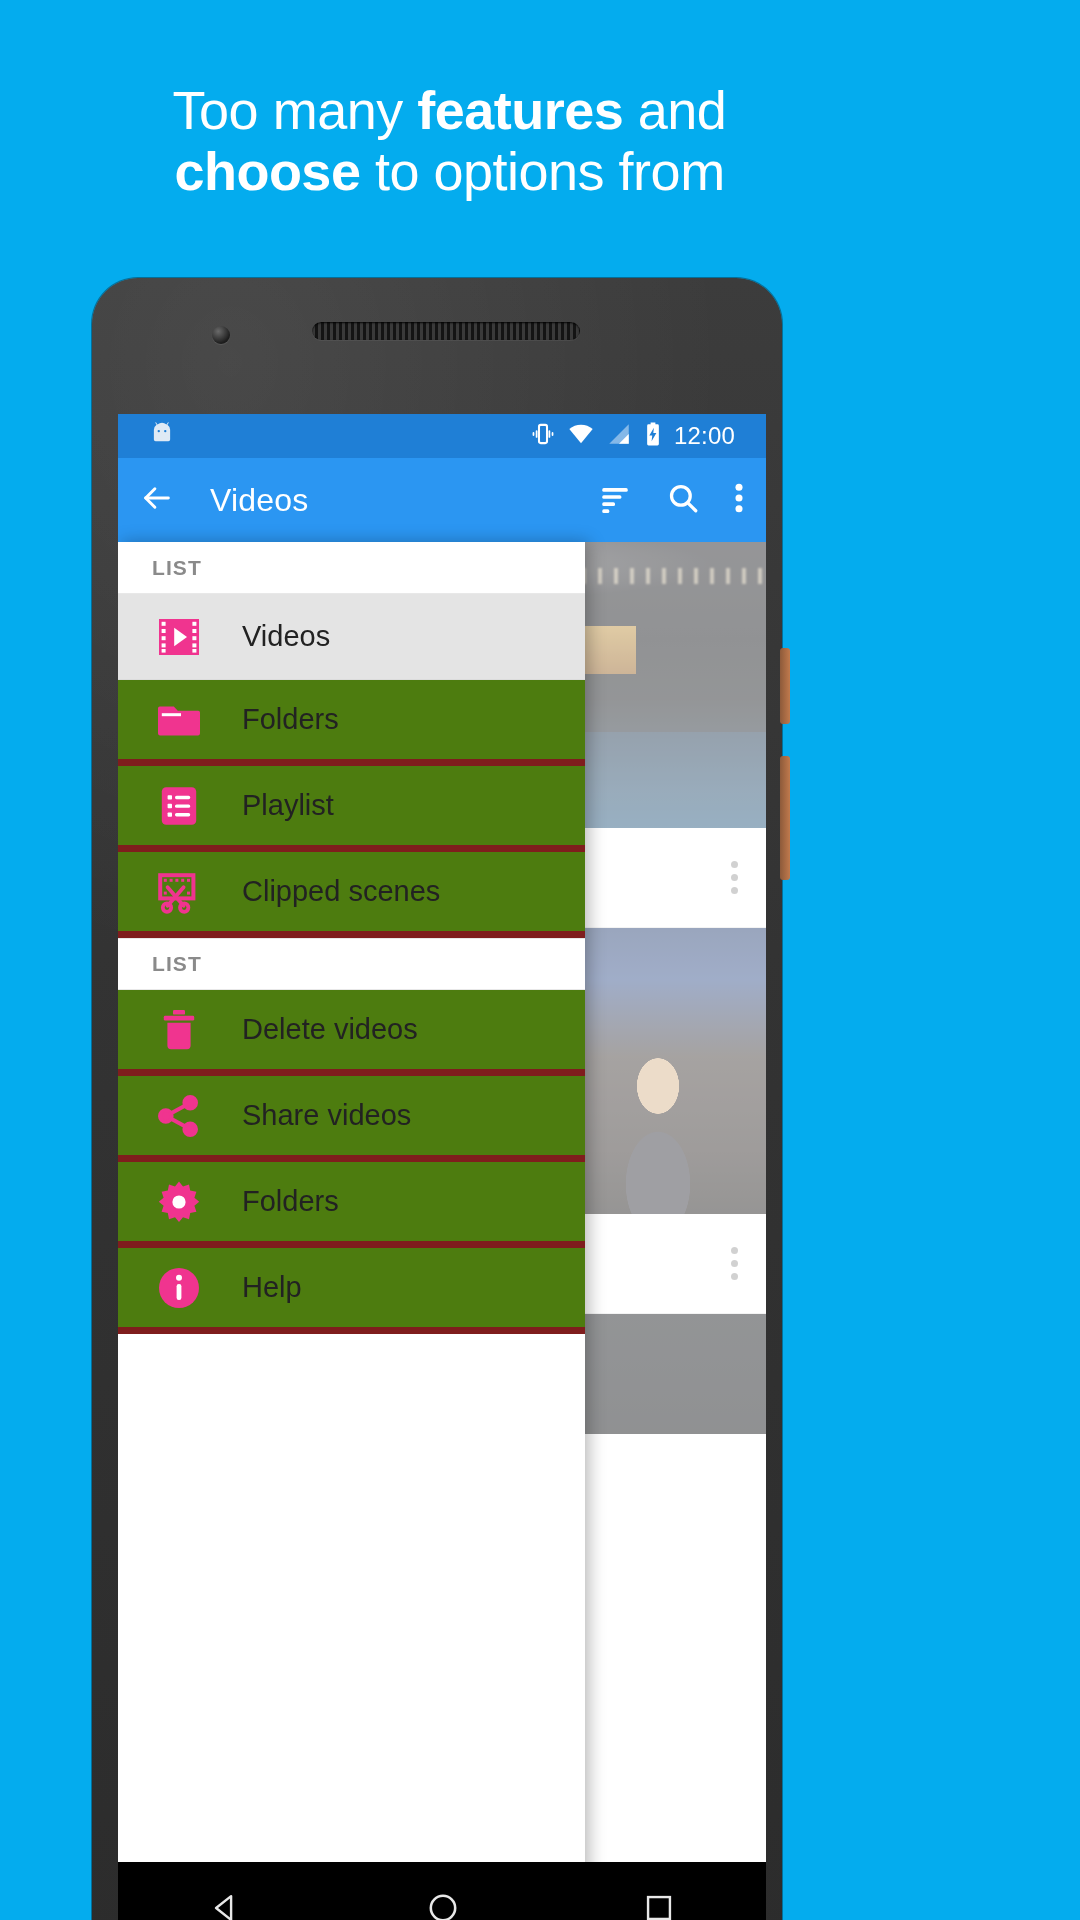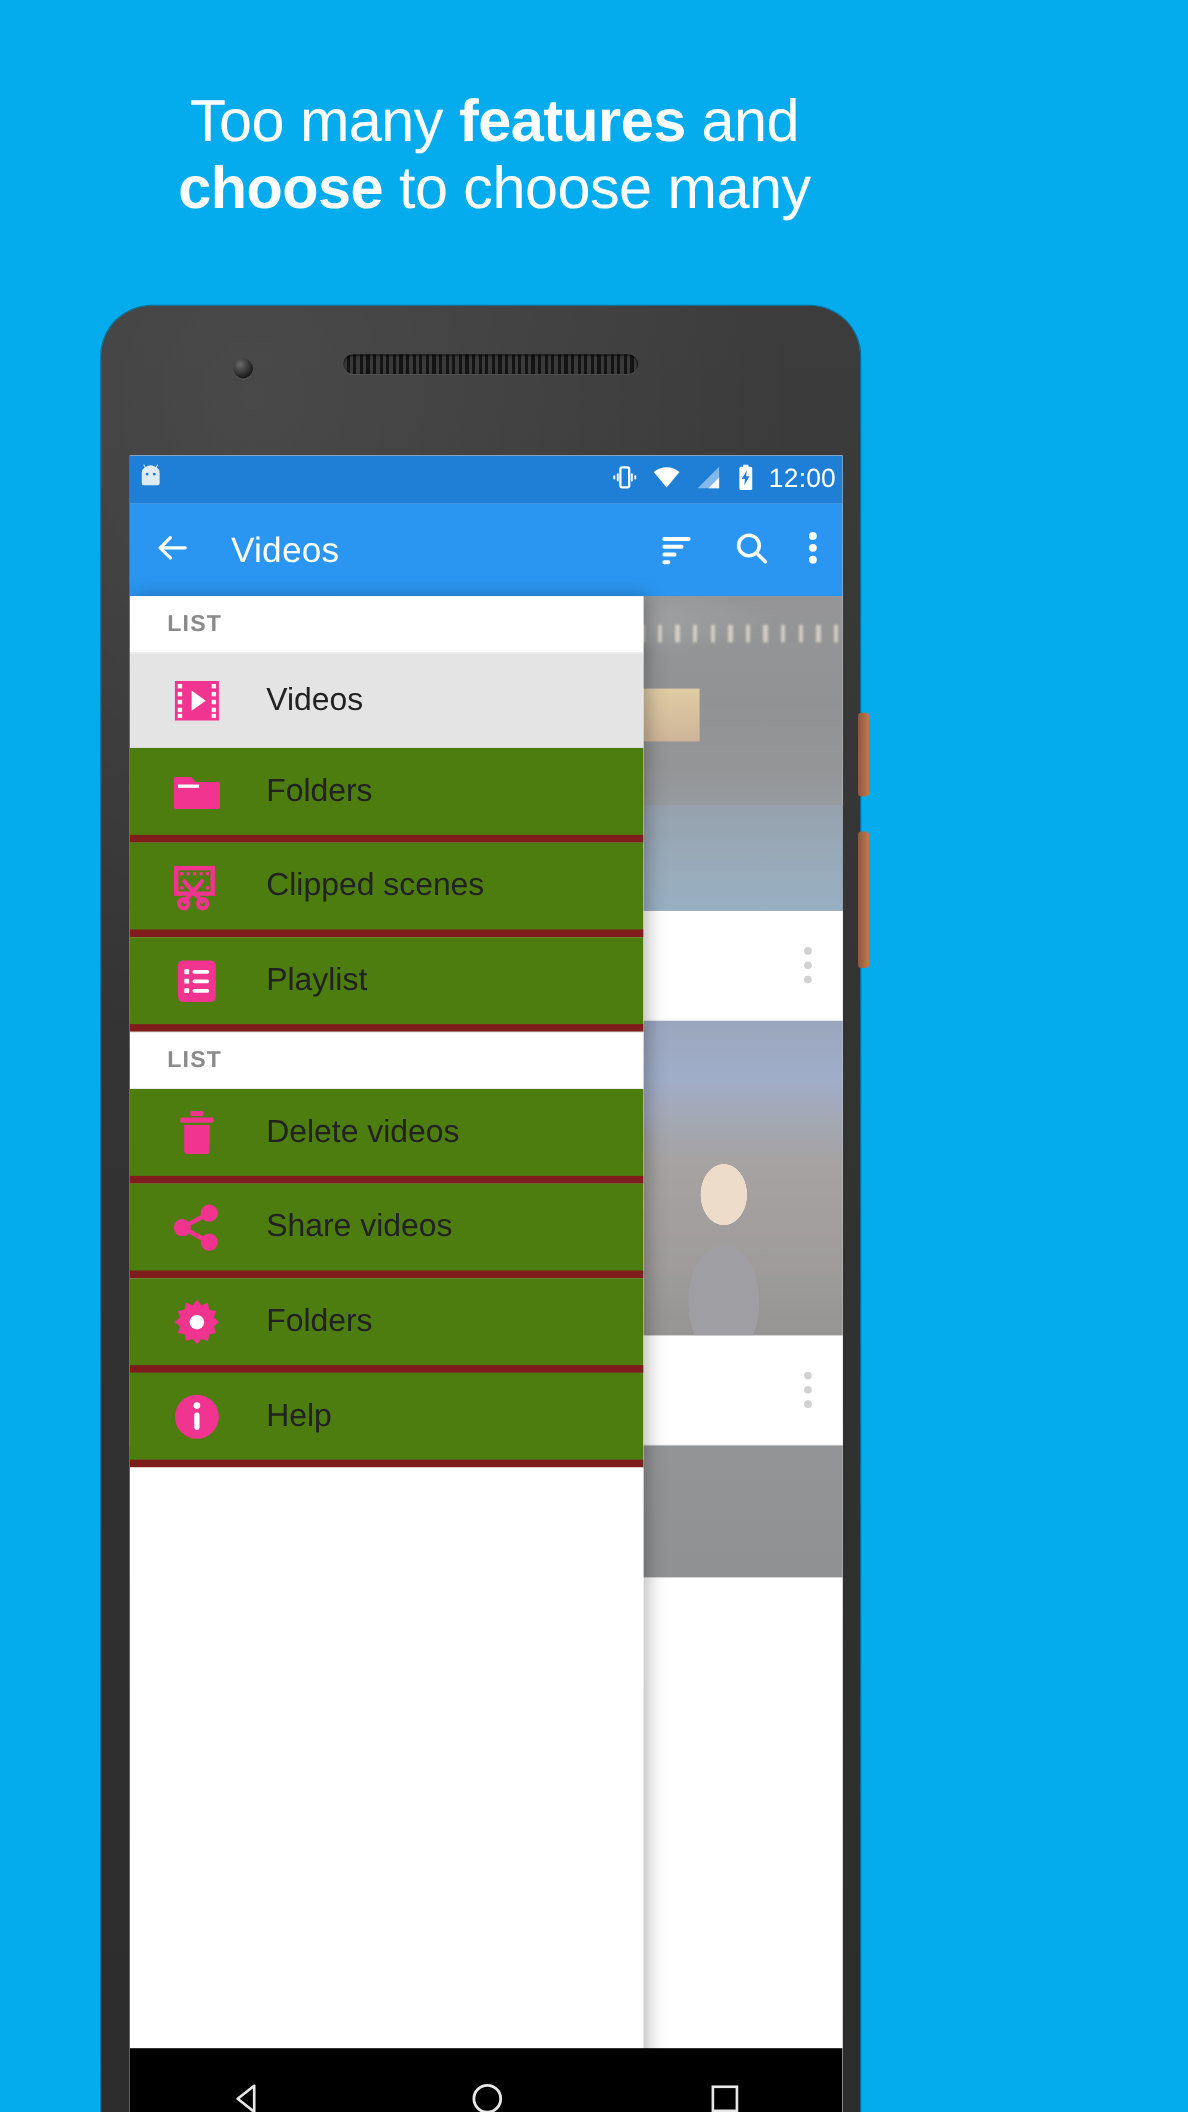--- a/index.html
+++ b/index.html
@@ -70,21 +70,21 @@
     width:648px; height:1544px;
     background:#ffffff;
     overflow:hidden;
   }
 
   
   .statusbar{
     height:44px; width:100%;
     background:#1f7fd6;
     display:flex; align-items:center;
-    padding:0 6px;
+    padding:0 31px;
     color:#fff;
   }
   .sb-left{ display:flex; align-items:center; gap:8px; }
   .sb-right{ margin-left:auto; display:flex; align-items:center; gap:11px; }
   .sb-time{ font-size:24px; font-weight:400; letter-spacing:.2px; }
 
   
   .toolbar{
     height:84px; width:100%;
     background:#2b96f2;
@@ -238,21 +238,21 @@
   }
 </style>
 </head>
 <body>
 
 <div class="headline">
   <div>
     <span>Too many </span><b>features</b><span> and</span>
   </div>
   <div>
-    <b>choose</b><span> to choose many</span>
+    <b>choose</b><span> to options from</span>
   </div>
 </div>
 
 <div class="phone">
   <div class="phone-inner-shade"></div>
   <div class="phone-cam"></div>
   <div class="phone-speaker"></div>
   <div class="btn-power"></div>
   <div class="btn-vol"></div>
 
@@ -402,56 +402,56 @@
             <path d="M2.4 5.2h7l2 2.2h10.2a.9.9 0 0 1 .9.9v10.5a.9.9 0 0 1-.9.9H2.4a.9.9 0 0 1-.9-.9V6.1a.9.9 0 0 1 .9-.9z"></path>
             <rect x="3.4" y="8.6" width="9.6" height="1.5" fill="#ffffff"></rect>
           </svg>
         </span>
         <span class="di-label">Folders</span>
       </div>
 
       <div class="drawer-item">
         <span class="di-icon">
           <svg width="48" height="48" viewBox="0 0 24 24">
+            <rect x="3.4" y="2.6" width="17.2" height="18.8" rx="2.2" fill="#F0348F"></rect>
+            <g fill="#ffffff">
+              <rect x="6.3" y="6.6" width="2.2" height="2.2" rx=".4"></rect>
+              <rect x="10" y="6.9" width="7.6" height="1.7" rx=".8"></rect>
+              <rect x="6.3" y="10.9" width="2.2" height="2.2" rx=".4"></rect>
+              <rect x="10" y="11.2" width="7.6" height="1.7" rx=".8"></rect>
+              <rect x="6.3" y="15.2" width="2.2" height="2.2" rx=".4"></rect>
+              <rect x="10" y="15.5" width="7.6" height="1.7" rx=".8"></rect>
+            </g>
+          </svg>
+        </span>
+        <span class="di-label">Playlist</span>
+      </div>
+
+      <div class="drawer-item">
+        <span class="di-icon">
+          <svg width="48" height="48" viewBox="0 0 24 24">
             <rect x="2.6" y="3.6" width="16.6" height="11.6" fill="none" stroke="#F0348F" stroke-width="2"></rect>
             <g fill="#F0348F">
               <rect x="4.4" y="5.4" width="1.5" height="1.5"></rect>
                 <rect x="7.3" y="5.4" width="1.5" height="1.5"></rect>
               <rect x="10.2" y="5.4" width="1.5" height="1.5"></rect>
                 <rect x="13.1" y="5.4" width="1.5" height="1.5"></rect>
               <rect x="16" y="5.4" width="1.5" height="1.5"></rect>
               <rect x="4.4" y="11.8" width="1.5" height="1.5"></rect>
                 <rect x="16" y="11.8" width="1.5" height="1.5"></rect>
             </g>
             <g stroke="#F0348F" stroke-width="1.9" stroke-linecap="round" fill="none">
               <path d="M6.3 9.6l8 9.3"></path>
                 <path d="M14.3 9.6l-8 9.3"></path>
             </g>
             <circle cx="6" cy="19.8" r="2.1" fill="none" stroke="#F0348F" stroke-width="1.9"></circle>
             <circle cx="14.6" cy="19.8" r="2.1" fill="none" stroke="#F0348F" stroke-width="1.9"></circle>
           </svg>
         </span>
         <span class="di-label">Clipped scenes</span>
-      </div>
-
-      <div class="drawer-item">
-        <span class="di-icon">
-          <svg width="48" height="48" viewBox="0 0 24 24">
-            <rect x="3.4" y="2.6" width="17.2" height="18.8" rx="2.2" fill="#F0348F"></rect>
-            <g fill="#ffffff">
-              <rect x="6.3" y="6.6" width="2.2" height="2.2" rx=".4"></rect>
-              <rect x="10" y="6.9" width="7.6" height="1.7" rx=".8"></rect>
-              <rect x="6.3" y="10.9" width="2.2" height="2.2" rx=".4"></rect>
-              <rect x="10" y="11.2" width="7.6" height="1.7" rx=".8"></rect>
-              <rect x="6.3" y="15.2" width="2.2" height="2.2" rx=".4"></rect>
-              <rect x="10" y="15.5" width="7.6" height="1.7" rx=".8"></rect>
-            </g>
-          </svg>
-        </span>
-        <span class="di-label">Playlist</span>
       </div>
 
       <div class="section-head menu">LIST</div>
 
       <div class="drawer-item">
         <span class="di-icon">
           <svg width="48" height="48" viewBox="0 0 24 24" fill="#F0348F">
             <rect x="9" y="2" width="6" height="2.3" rx=".6"></rect>
             <rect x="4.4" y="4.9" width="15.2" height="2.4" rx=".7"></rect>
             <path d="M6.2 8.4h11.6v11.4a1.8 1.8 0 0 1-1.8 1.8H8a1.8 1.8 0 0 1-1.8-1.8z"></path>

